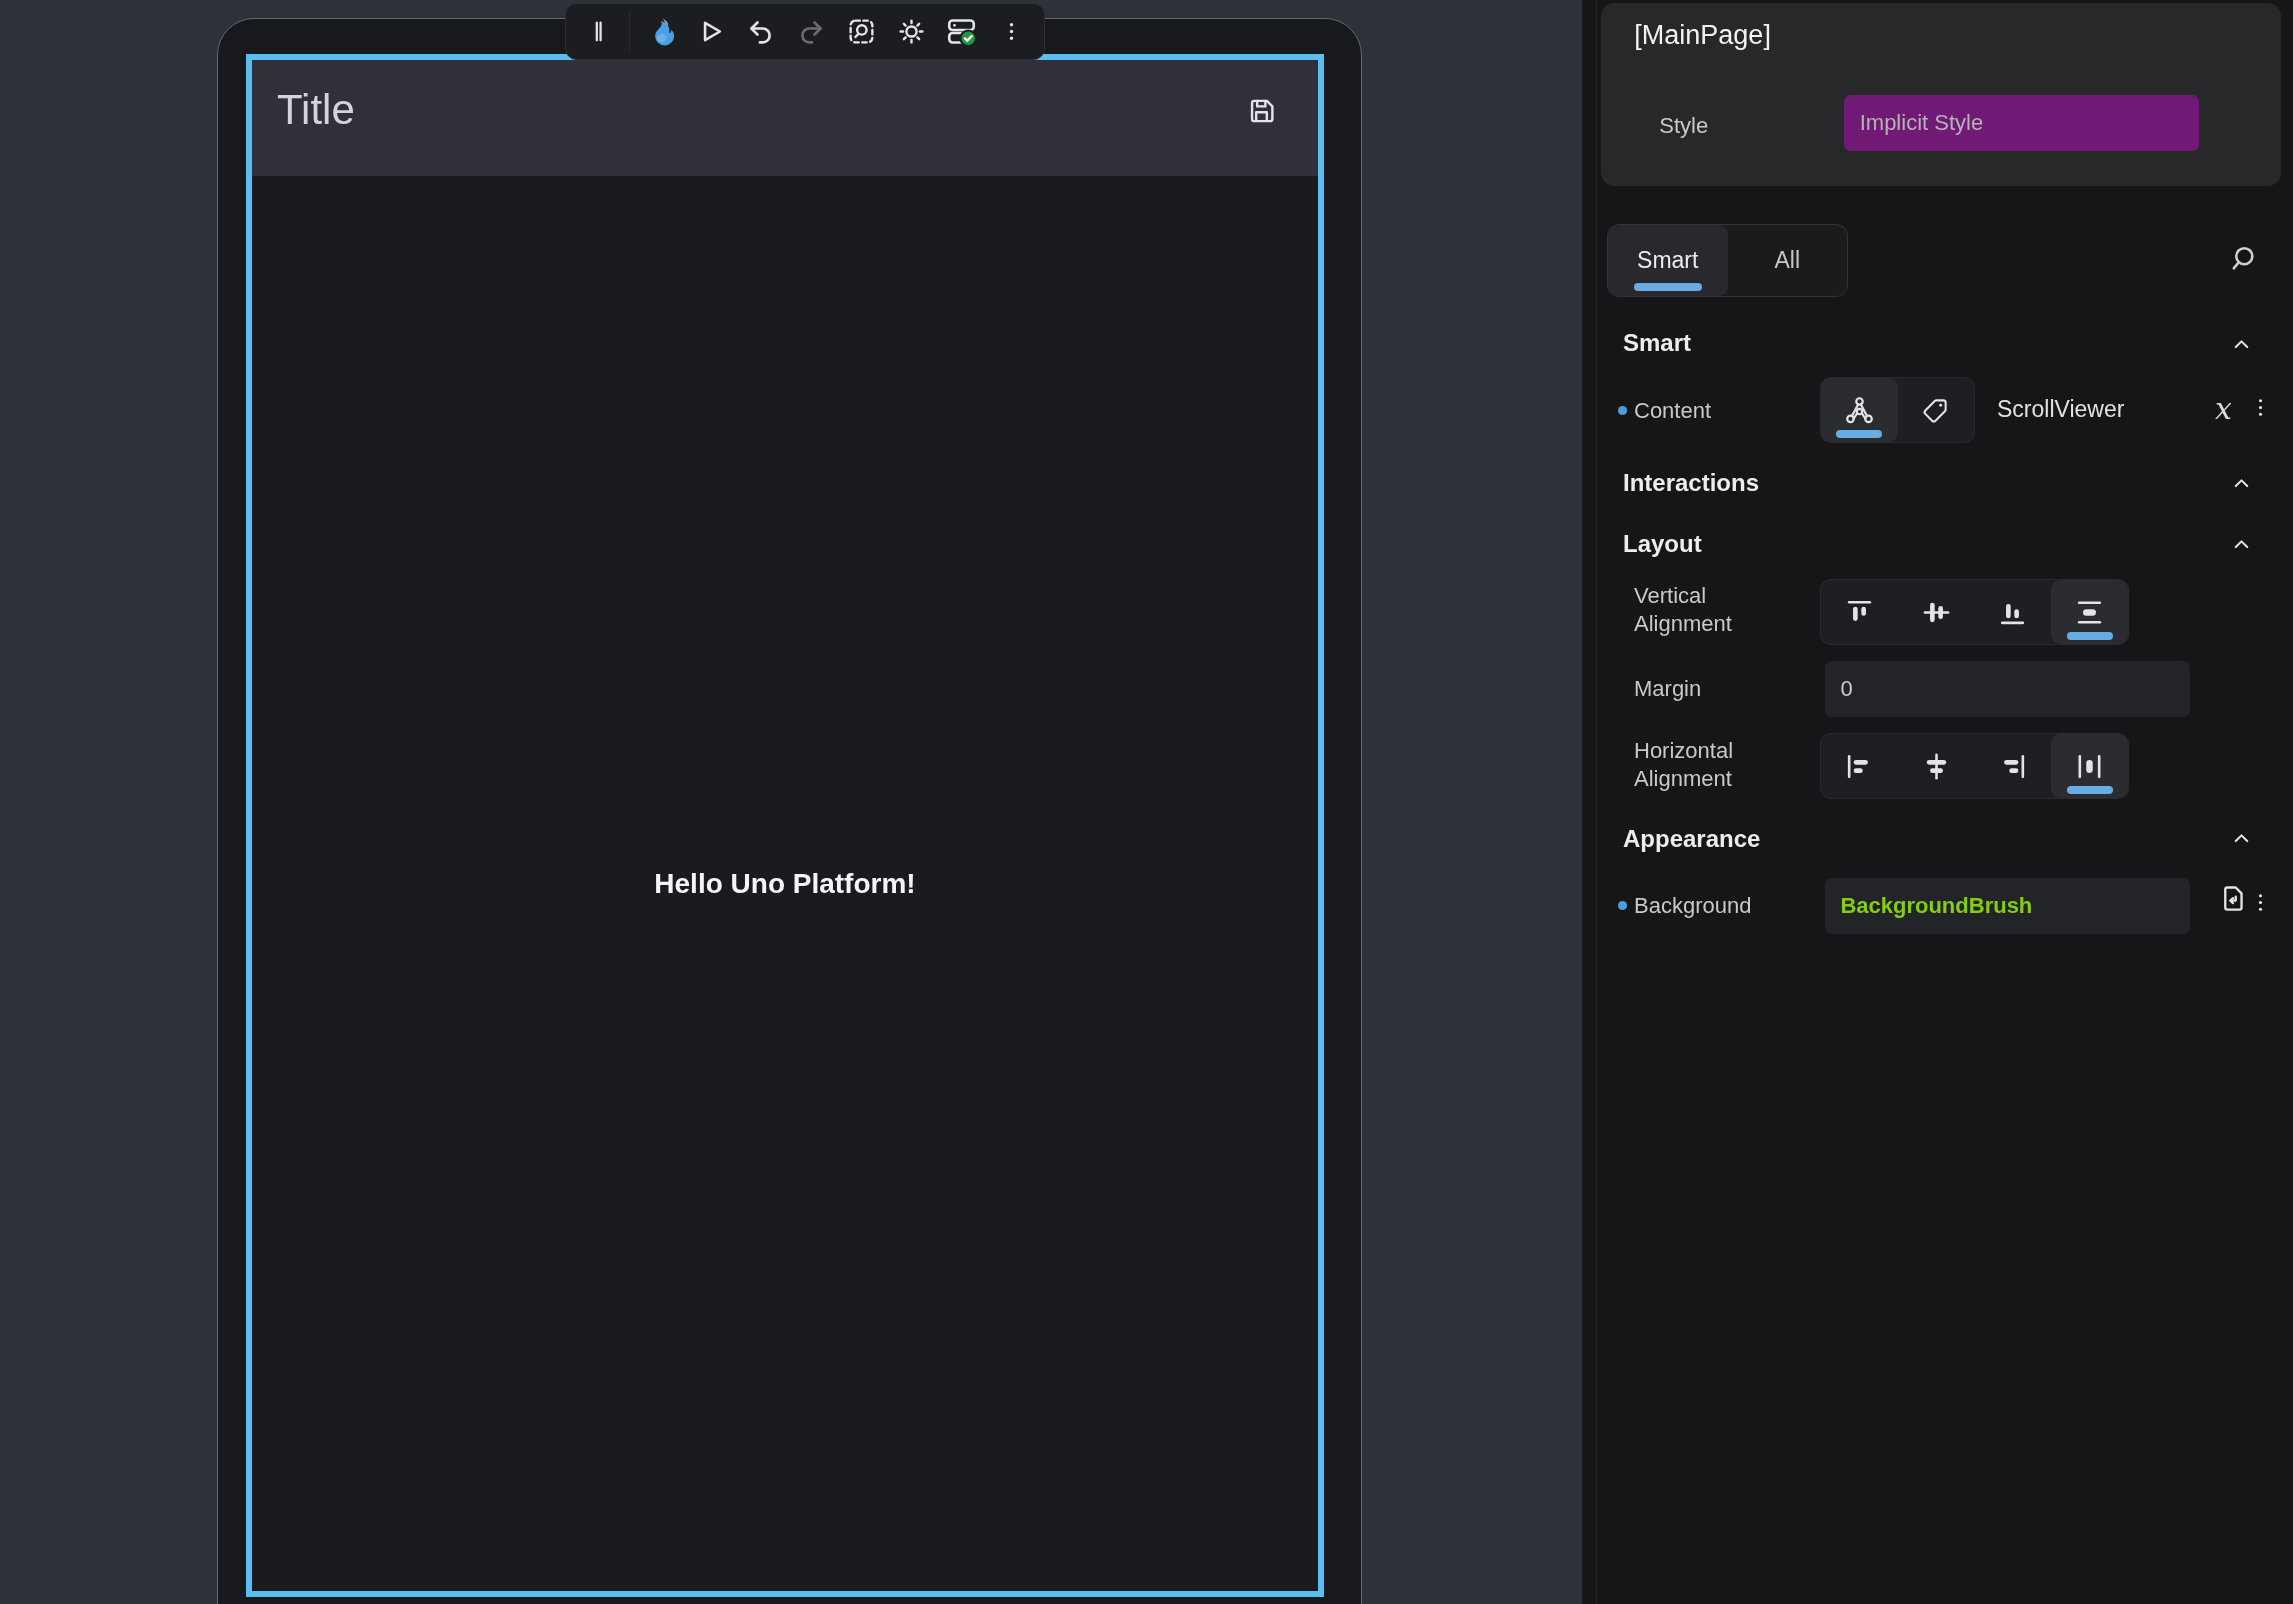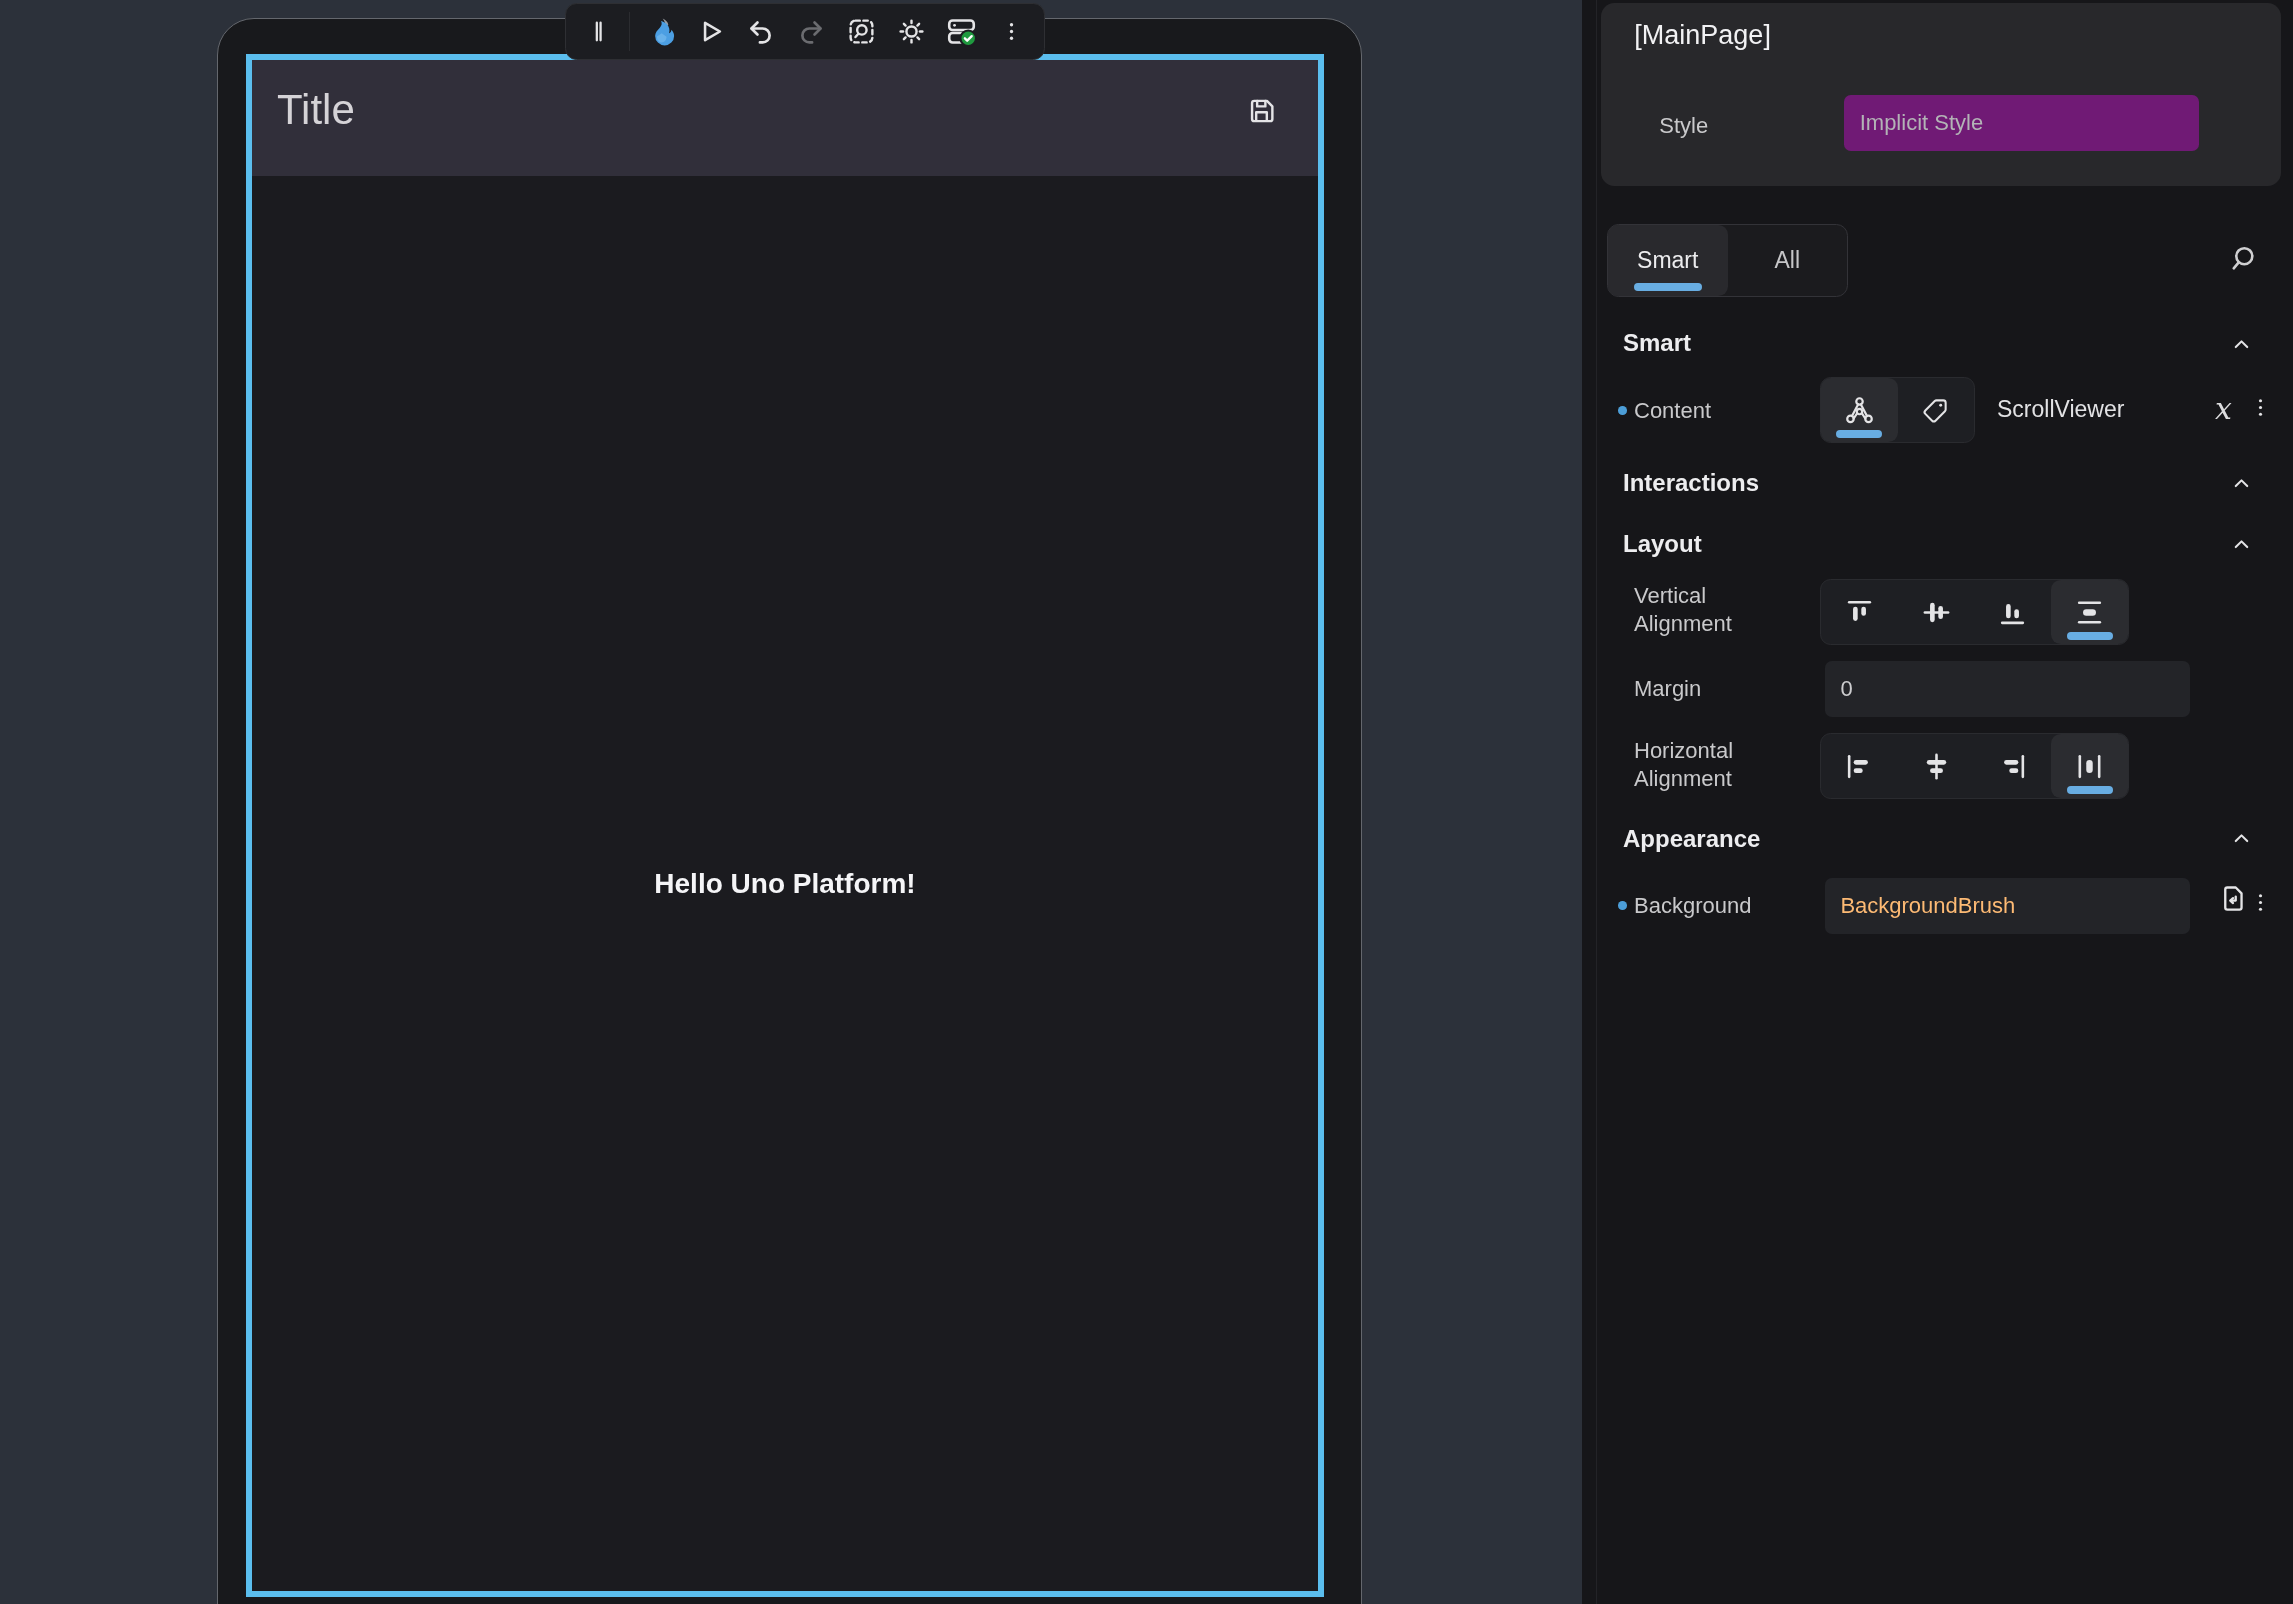--- a/index.html
+++ b/index.html
@@ -329,21 +329,21 @@
 
   <div class="h" style="top:825px;">Appearance</div>
   <span class="chev" style="top:826px;">
     <svg class="ic" width="25" height="25" viewBox="0 0 24 24">
         <polyline points="6.5,14.5 12,9 17.5,14.5"></polyline>
       </svg>
   </span>
 
   <span class="dot" style="left:36px;top:901px;"></span>
   <span class="lbl" style="top:892px;">Background</span>
-  <div class="field" style="left:243px;top:878px;width:365px;color:#fdba74;" role="textbox">BackgroundBrush</div>
+  <div class="field" style="left:243px;top:878px;width:365px;color:#84cc16;font-weight:bold;" role="textbox">BackgroundBrush</div>
   <span class="abs" style="left:635px;top:883px;">
     <svg class="ic" width="31" height="31" viewBox="0 0 24 24" style="stroke-width:1.8">
       <path d="M8 3.5h6.5L19 8v11a1.6 1.6 0 0 1-1.6 1.6H8A1.6 1.6 0 0 1 6.4 19V5.1A1.6 1.6 0 0 1 8 3.5z"></path>
       <polyline points="14.5,10.5 14.5,13.6 10.6,13.6"></polyline>
       <polyline points="12.4,11.7 10.3,13.6 12.4,15.5"></polyline>
     </svg>
   </span>
   <span class="abs" style="left:666px;top:890px;">
     <svg class="ic" width="25" height="25" viewBox="0 0 24 24" style="stroke:#d6d6d8">
       <circle cx="12" cy="5.5" r="1.5" class="f"></circle>

